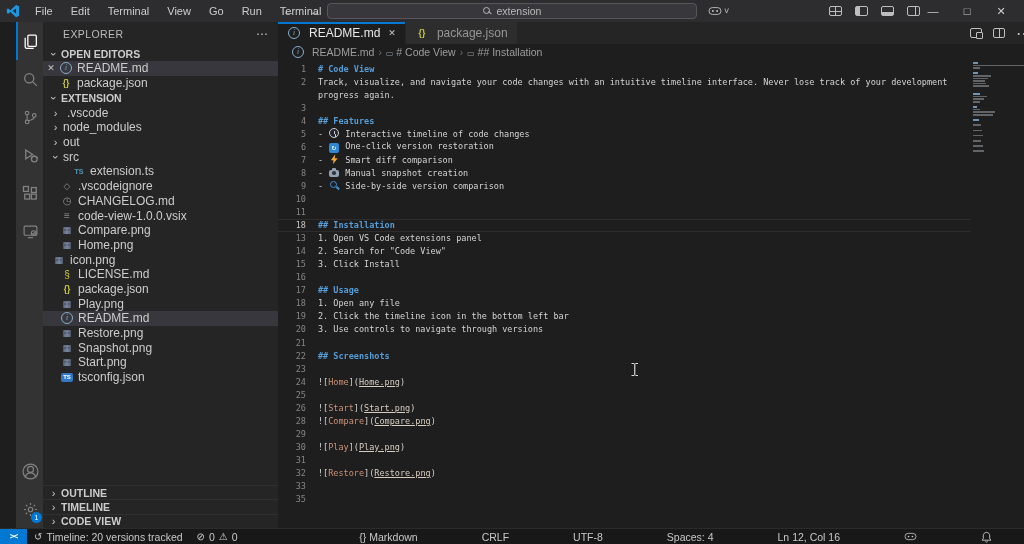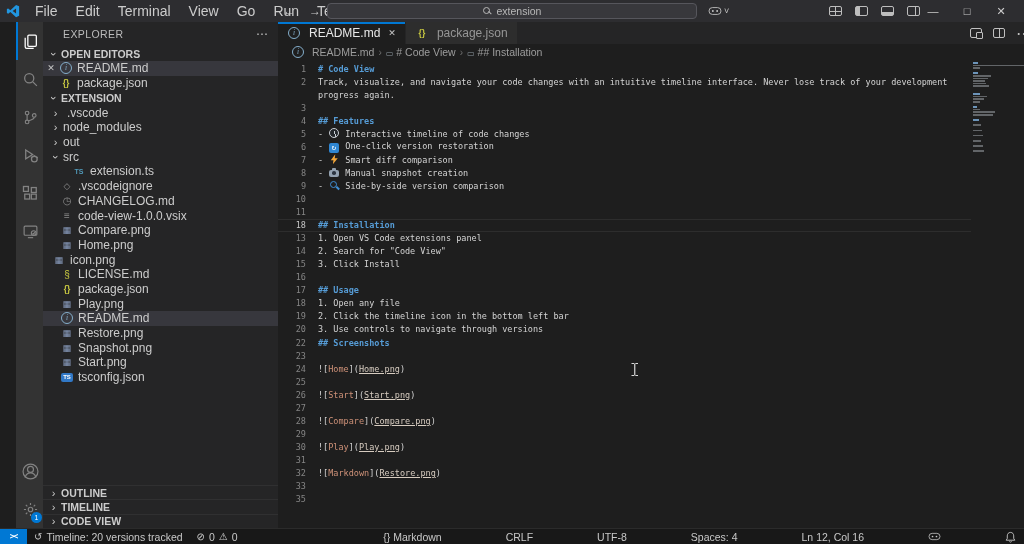--- a/index.html
+++ b/index.html
@@ -3,21 +3,21 @@
 <meta charset="utf-8">
 <style>
   * { margin:0; padding:0; box-sizing:border-box; }
   html,body { width:1024px; height:544px; overflow:hidden; background:#1e1e1e;
     font-family:"Liberation Sans", sans-serif; color:#cccccc; }
 
   
   #titlebar { position:absolute; left:0; top:0; width:1024px; height:22px; background:#2d2d30; display:flex; align-items:center; }
   #vscode-logo { width:26px; display:flex; justify-content:center; }
   #menus { display:flex; }
-  .menu-item { font-size:14px; color:#cccccc; padding:0 9px; line-height:22px; }
+  .menu-item { font-size:11px; color:#cccccc; padding:0 9px; line-height:22px; }
   .nav-arrows { position:absolute; left:283px; top:0; height:22px; display:flex; gap:14px; align-items:center; font-size:12px; }
   .nav-arrows .fwd { color:#cccccc; } .nav-arrows .back { color:#cccccc; }
   #searchbox { position:absolute; left:50%; top:3px; transform:translateX(-50%); width:370px; height:16px;
     background:#38383c; border:1px solid #56565c; border-radius:4px; display:flex; align-items:center; justify-content:center;
     font-size:10.5px; color:#b8b8b8; gap:5px; }
   .mag-glyph { position:relative; width:9px; height:9px; display:inline-block; }
   .mag-glyph::before { content:""; position:absolute; left:0; top:0; width:5px; height:5px; border:1px solid #b8b8b8; border-radius:50%; }
   .mag-glyph::after { content:""; position:absolute; left:5.5px; top:5.5px; width:3.5px; height:1px; background:#b8b8b8; transform:rotate(45deg); }
   #copilot-title { position:absolute; left:708px; top:0; height:22px; display:flex; align-items:center; gap:2px; color:#c5c5c5; font-size:9px; }
   .layout-icons { position:absolute; right:104px; top:0; height:22px; display:flex; gap:13px; align-items:center; }
@@ -113,21 +113,21 @@
   #minimap { position:absolute; top:0; right:12px; width:57px; bottom:0; }
   .mm-bar { position:absolute; left:2px; height:1.6px; background:#9aa0a6; opacity:.55; }
   .mm-bar.h { background:#7fb2e0; opacity:.8; }
   #scroll-thumb { position:absolute; top:0; right:0; width:12px; height:212px; background:rgba(121,121,121,.30); }
 
   
   .sb-left { display:flex; align-items:center; height:100%; }
   #remote-btn { width:27px; height:100%; background:#0078d4; color:#fff; display:flex; align-items:center; justify-content:center;
     font-size:8px; font-weight:bold; letter-spacing:-1px; font-family:"DejaVu Sans Mono",monospace; }
   .sb-item { display:flex; align-items:center; gap:4px; padding:0 7px; height:100%; }
-  .sb-right { margin-left:auto; display:flex; align-items:center; height:100%; padding-right:0;gap:48px; }
+  .sb-right { margin-left:auto; display:flex; align-items:center; height:100%; padding-right:24px;gap:48px; }
   .sb-right .sb-item { padding:0 8px; }
   .glyph { font-size:10px; }
 
   
   #mouse-cursor { position:absolute; left:630px; top:362px; z-index:50; pointer-events:none; }
 </style>
 </head>
 <body>
 
 <div id="titlebar">
@@ -424,31 +424,31 @@
           <div class="crow"><span class="ln">11</span><span class="ctext"></span></div>
           <div class="crow cur"><span class="ln">18</span><span class="ctext"><span class="tok-h">## Installation</span></span></div>
           <div class="crow"><span class="ln">13</span><span class="ctext"><span class="tok-p">1. Open VS Code extensions panel</span></span></div>
           <div class="crow"><span class="ln">14</span><span class="ctext"><span class="tok-p">2. Search for "Code View"</span></span></div>
           <div class="crow"><span class="ln">15</span><span class="ctext"><span class="tok-p">3. Click Install</span></span></div>
           <div class="crow"><span class="ln">16</span><span class="ctext"></span></div>
           <div class="crow"><span class="ln">17</span><span class="ctext"><span class="tok-h">## Usage</span></span></div>
           <div class="crow"><span class="ln">18</span><span class="ctext"><span class="tok-p">1. Open any file</span></span></div>
           <div class="crow"><span class="ln">19</span><span class="ctext"><span class="tok-p">2. Click the timeline icon in the bottom left bar</span></span></div>
           <div class="crow"><span class="ln">20</span><span class="ctext"><span class="tok-p">3. Use controls to navigate through versions</span></span></div>
+          <div class="crow"><span class="ln">21</span><span class="ctext"></span></div>
           <div class="crow"><span class="ln">22</span><span class="ctext"><span class="tok-h">## Screenshots</span></span></div>
           <div class="crow"><span class="ln">23</span><span class="ctext"></span></div>
           <div class="crow"><span class="ln">24</span><span class="ctext"><span class="tok-p">![</span><span class="tok-alt">Home</span><span class="tok-p">](</span><span class="tok-url">Home.png</span><span class="tok-p">)</span></span></div>
           <div class="crow"><span class="ln">25</span><span class="ctext"></span></div>
           <div class="crow"><span class="ln">26</span><span class="ctext"><span class="tok-p">![</span><span class="tok-alt">Start</span><span class="tok-p">](</span><span class="tok-url">Start.png</span><span class="tok-p">)</span></span></div>
-          <div class="crow"><span class="ln">27</span><span class="ctext"></span></div>
           <div class="crow"><span class="ln">28</span><span class="ctext"><span class="tok-p">![</span><span class="tok-alt">Compare</span><span class="tok-p">](</span><span class="tok-url">Compare.png</span><span class="tok-p">)</span></span></div>
           <div class="crow"><span class="ln">29</span><span class="ctext"></span></div>
           <div class="crow"><span class="ln">30</span><span class="ctext"><span class="tok-p">![</span><span class="tok-alt">Play</span><span class="tok-p">](</span><span class="tok-url">Play.png</span><span class="tok-p">)</span></span></div>
           <div class="crow"><span class="ln">31</span><span class="ctext"></span></div>
-          <div class="crow"><span class="ln">32</span><span class="ctext"><span class="tok-p">![</span><span class="tok-alt">Markdown</span><span class="tok-p">](</span><span class="tok-url">Restore.png</span><span class="tok-p">)</span></span></div>
+          <div class="crow"><span class="ln">32</span><span class="ctext"><span class="tok-p">![</span><span class="tok-alt">Restore</span><span class="tok-p">](</span><span class="tok-url">Restore.png</span><span class="tok-p">)</span></span></div>
           <div class="crow"><span class="ln">33</span><span class="ctext"></span></div>
           <div class="crow"><span class="ln">35</span><span class="ctext"></span></div>
         </div>
       <div id="minimap">
           <div class="mm-bar h" style="top: 2px; width: 5px;"></div>
           <div class="mm-bar" style="top: 4.6px; width: 53px;"></div>
           <div class="mm-bar" style="top: 7.2px; width: 7px;"></div>
           <div class="mm-bar h" style="top: 12.4px; width: 5px;"></div>
           <div class="mm-bar" style="top: 15px; width: 18px;"></div>
           <div class="mm-bar" style="top: 17.6px; width: 15px;"></div>

